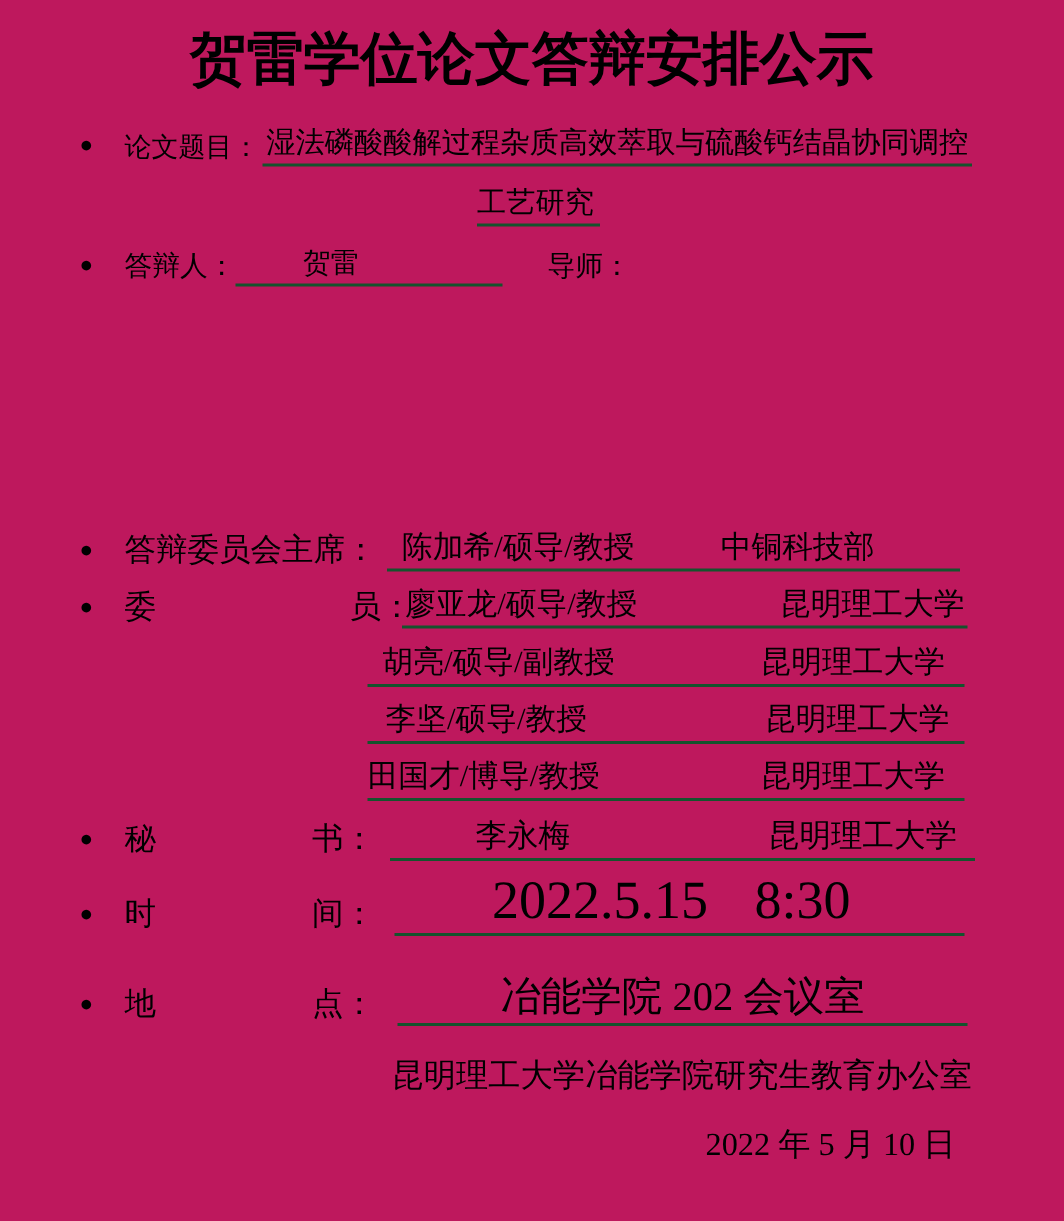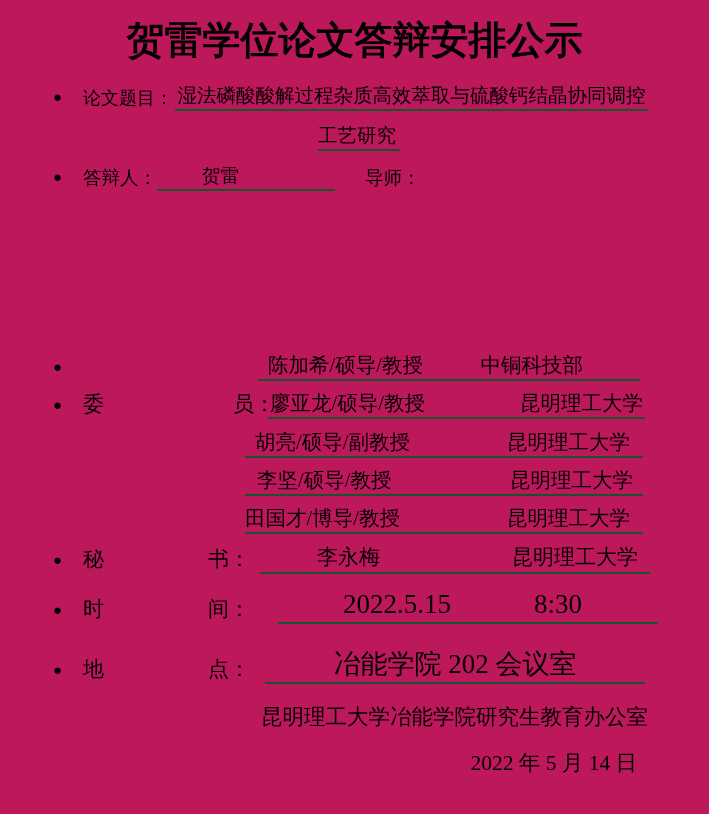--- a/index.html
+++ b/index.html
@@ -53,21 +53,21 @@
   #row-mem3 .u{left:245px;width:398px;font-size:20.5px;padding-left:12px;padding-right:10px;}
   #row-mem4 .u{left:245px;width:398px;font-size:20.5px;padding-left:0;padding-right:13px;}
 
   
   #row-sec{top:539px;height:35px;}
   .lab2{left:83px;width:167px;bottom:4px;font-size:21px;}
   #row-sec .u{left:260px;width:390px;font-size:21px;padding-left:57px;padding-right:12px;}
 
   
   #row-time{top:586px;height:38px;}
-  #row-time .u{left:278px;width:380px;font-size:27px;padding-left:65px;padding-right:76px;margin-top:24px;}
+  #row-time .u{left:263px;width:380px;font-size:36px;padding-left:65px;padding-right:76px;margin-top:24px;}
 
   
   #row-place{top:646px;height:38px;}
   #row-place .u{left:265px;width:380px;font-size:27px;text-align:center;}
 
   
   .footer-line{position:absolute;left:0;width:648px;text-align:right;line-height:1.3;}
   #footer-office{top:704px;font-size:21.5px;}
   #footer-date{top:750px;font-size:21.5px;width:637px;}
 </style>
@@ -89,20 +89,21 @@
 
   <div class="row" id="row-defender">
     <span class="bullet">●</span>
     <span class="lab" id="lab-defender">答辩人：</span>
     <span class="u" id="val-defender">贺雷</span>
     <span class="lab" id="lab-advisor">导师：</span>
   </div>
 
   <div class="row" id="row-chair">
     <span class="bullet">●</span>
+    <span class="lab21">答辩委员会主席：</span>
     <span class="u flexv">
       <span>陈加希/硕导/教授</span>
       <span>中铜科技部</span>
     </span>
   </div>
 
   <div class="row memrow" id="row-mem1">
     <span class="bullet">●</span>
     <span class="spread labspread">
       <span>委</span>
@@ -159,15 +160,15 @@
   <div class="row" id="row-place">
     <span class="bullet">●</span>
     <span class="spread lab2">
       <span>地</span>
       <span>点：</span>
     </span>
     <span class="u">冶能学院 202 会议室</span>
   </div>
 
   <div class="footer-line" id="footer-office">昆明理工大学冶能学院研究生教育办公室</div>
-  <div class="footer-line" id="footer-date">2022 年 5 月 14 日</div>
+  <div class="footer-line" id="footer-date">2022 年 5 月 10 日</div>
 
 </div>
 
 </body></html>

